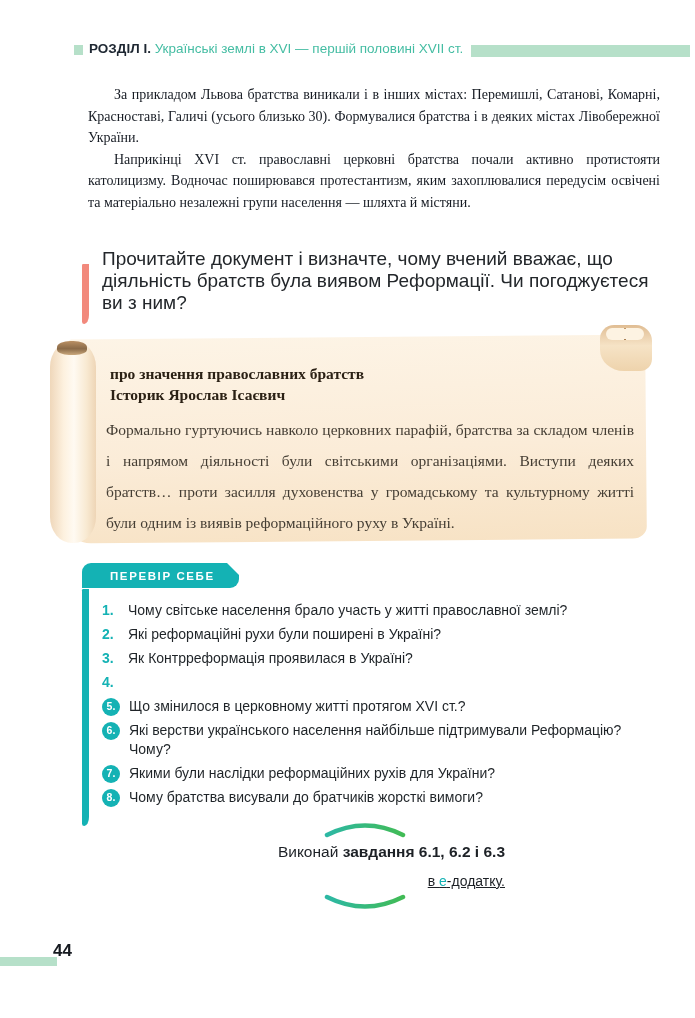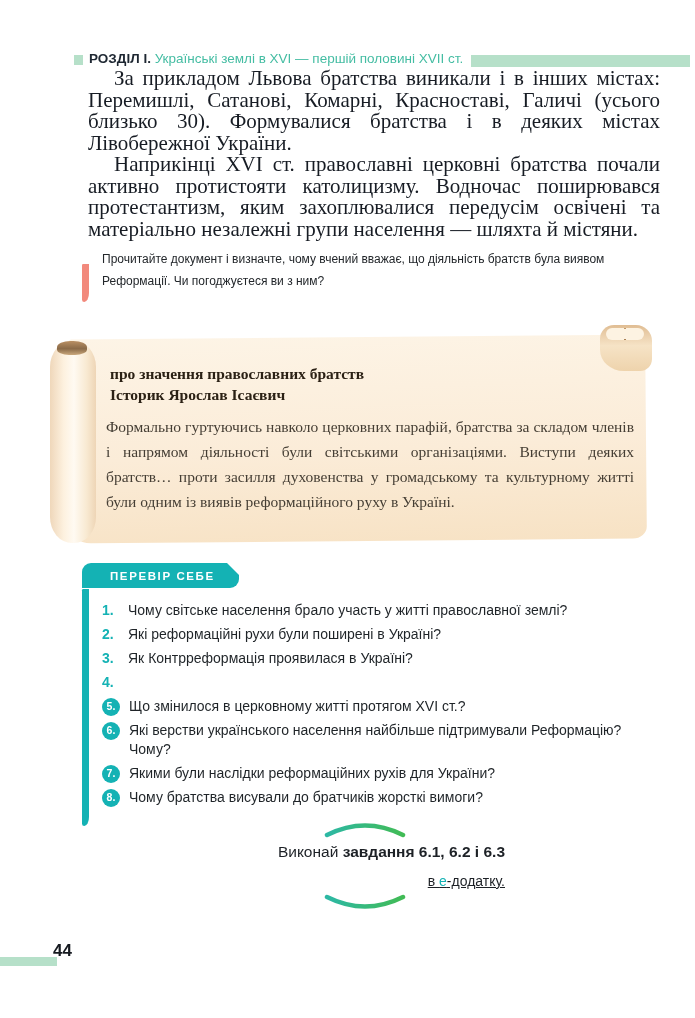--- a/index.html
+++ b/index.html
@@ -4,31 +4,31 @@
 <style>
   html,body { margin:0; padding:0; background:#fff; }
   .page {
     position:relative; width:695px; height:1018px; margin:0 auto;
     background:#fff; overflow:hidden;
     font-family:"Liberation Sans", sans-serif;
     -webkit-font-smoothing:antialiased;
   }
 
   
-  .chapter-header { position:absolute; left:0; top:50px; width:100%; height:24px; }
+  .chapter-header { position:absolute; left:0; top:40px; width:100%; height:24px; }
   .header-square { position:absolute; left:74px; top:5px; width:9px; height:10px; background:var(--mint,#b6e0c9); }
   .header-text { position:absolute; left:89px; top:1px; font-size:13.5px; white-space:nowrap; }
   .header-label { font-weight:bold; color:#1e2732; }
   .header-title { color:var(--header-green,#45bda3); }
   .header-bar { position:absolute; left:471px; top:5px; width:219px; height:12px; background:var(--mint,#b6e0c9); }
 
   
   .body-text {
-    position:absolute; left:88px; top:68px; width:572px;
-    font-family:"Liberation Serif", serif; font-size:21px; line-height:21.5px;
+    position:absolute; left:88px; top:84px; width:572px;
+    font-family:"Liberation Serif", serif; font-size:14px; line-height:21.5px;
     color:var(--text-dark,#171c24); text-align:justify;
   }
   .para { margin:0; text-indent:26px; }
 
   
   .block { position:absolute; }
   .badge {
     position:relative; display:inline-block; color:#fff; font-weight:bold;
     font-size:11.5px; letter-spacing:1.6px; padding:7px 24px 6px 20px;
     border-radius:9px 0 9px 0; text-transform:uppercase;
@@ -40,21 +40,21 @@
   .badge.salmon { background:var(--salmon,#f2897c); }
   .badge.teal   { background:var(--teal,#14b2b4);padding-left:28px; }
   .side-strip {
     position:absolute; left:0; top:26px; bottom:0; width:7px;
     border-radius:2px 0 8px 4px / 2px 0 16px 4px;
   }
   .side-strip.salmon { background:var(--salmon,#f2897c); }
   .side-strip.teal   { background:var(--teal,#14b2b4); }
 
   .task-block { left:82px; top:238px; width:578px; padding-bottom:6px; }
-  .task-text { margin:10px 0 4px 20px; width:552px; font-size:12px; line-height:22px; color:#23272b; }
+  .task-text { margin:10px 0 4px 20px; width:552px; font-size:19px; line-height:22px; color:#23272b; }
 
   
   .scroll { position:absolute; left:42px; top:325px; width:612px; height:228px; }
   .paper {
     position:absolute; left:26px; right:8px; top:12px; bottom:12px;
     background:linear-gradient(178deg, var(--parchment-light,#fdf4e6) 0%, #fbecd8 55%, var(--parchment-dark,#f7e2c4) 100%);
     border-radius:4px 18px 14px 22px / 8px 16px 12px 20px;
     transform:rotate(-0.5deg);
   }
   .roll-left {
@@ -80,21 +80,21 @@
       linear-gradient(180deg,#c49a6b,#a97f53);
     border-radius:8px;
   }
   .scroll-title {
     position:absolute; left:68px; top:38px; width:500px;
     font-family:"Liberation Serif", serif; font-weight:bold;
     font-size:15.5px; line-height:21px; color:#2b2115;
   }
   .scroll-text {
     position:absolute; left:64px; top:89px; width:528px;
-    font-family:"Liberation Serif", serif; font-size:15.5px; line-height:25px;
+    font-family:"Liberation Serif", serif; font-size:15.5px; line-height:31px;
     color:#453e34; text-align:justify; margin:0;
   }
 
   
   .check-block { left:82px; top:563px; width:585px; padding-bottom:14px; }
   .q-list { list-style:none; margin:13px 0 0 0; padding:0 0 0 20px; }
   .q-item {
     display:flex; gap:9px; margin-bottom:5px;
     font-size:14px; line-height:19px; color:#1f2428; width:558px;
   }

